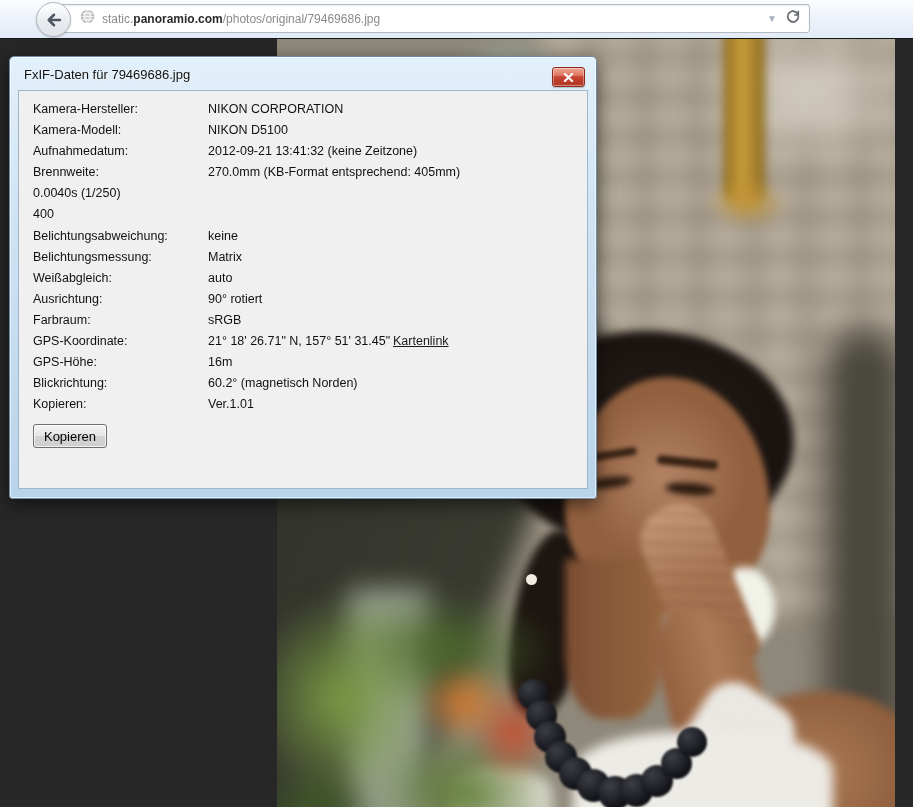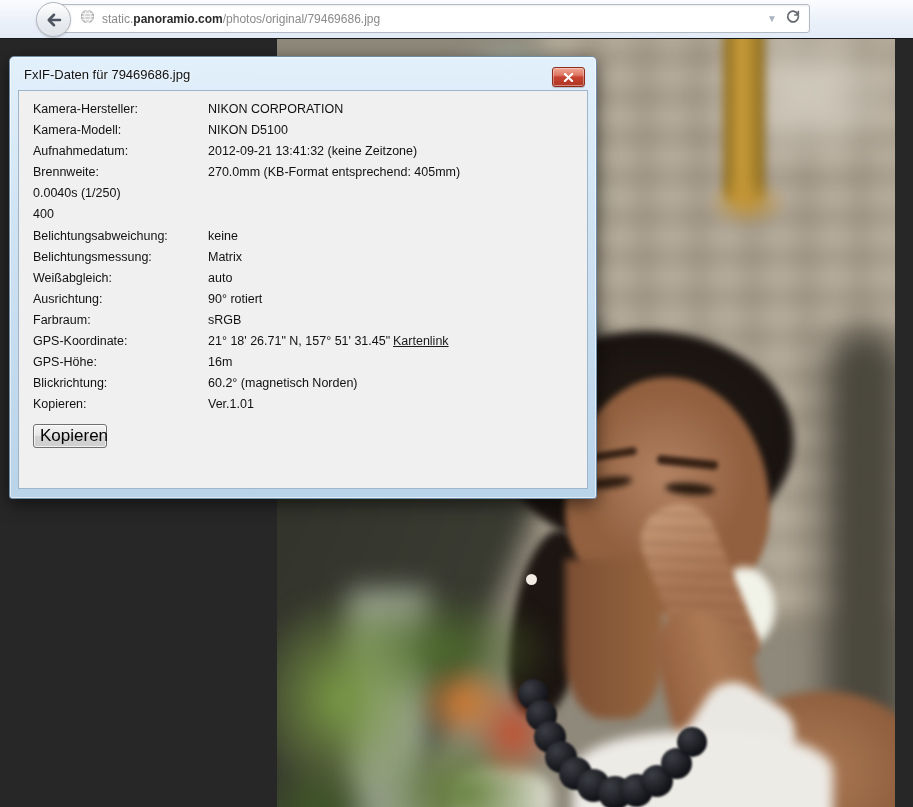--- a/index.html
+++ b/index.html
@@ -67,21 +67,21 @@
     display:grid;grid-template-columns:140px 1fr;
     height:21.1px;line-height:21.1px;font-size:12.5px;color:#111;gap:35px;
   }
   .exif-row .val{display:flex;align-items:center;white-space:nowrap;}
   .val-clip{max-width:182px;overflow:hidden;white-space:nowrap;display:inline-block;}
   .maplink{color:#1a1a1a;text-decoration:underline;margin-left:3px;cursor:pointer;}
   .copy-btn{
     margin-top:9px;width:74px;height:24px;
     background:linear-gradient(#f4f4f4,#e5e5e5 50%,#d3d3d3 51%,#cfcfcf);
     border:1px solid #707070;border-radius:3px;
-    font-size:17px;color:#000;font-family:inherit;cursor:pointer;
+    font-size:13px;color:#000;font-family:inherit;cursor:pointer;
     box-shadow:inset 0 0 0 1px rgba(255,255,255,.7);
   }
 
   
   .photo{
     position:absolute;left:277px;top:39px;width:618px;height:768px;
     overflow:hidden;background:#8f897b;z-index:5;cursor:pointer;
   }
   .photo>div{position:absolute;}
   .bg-building{

